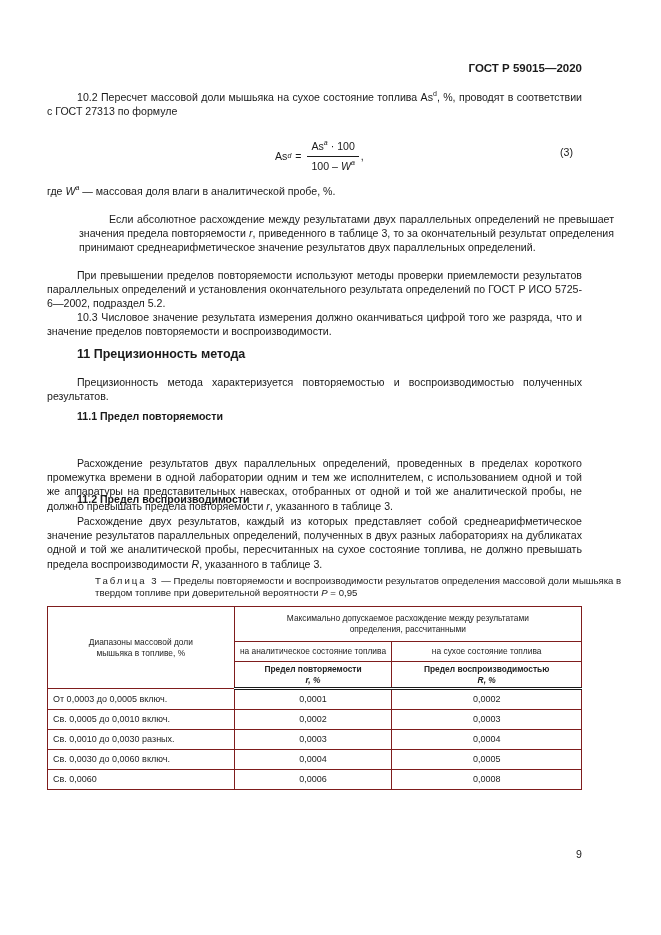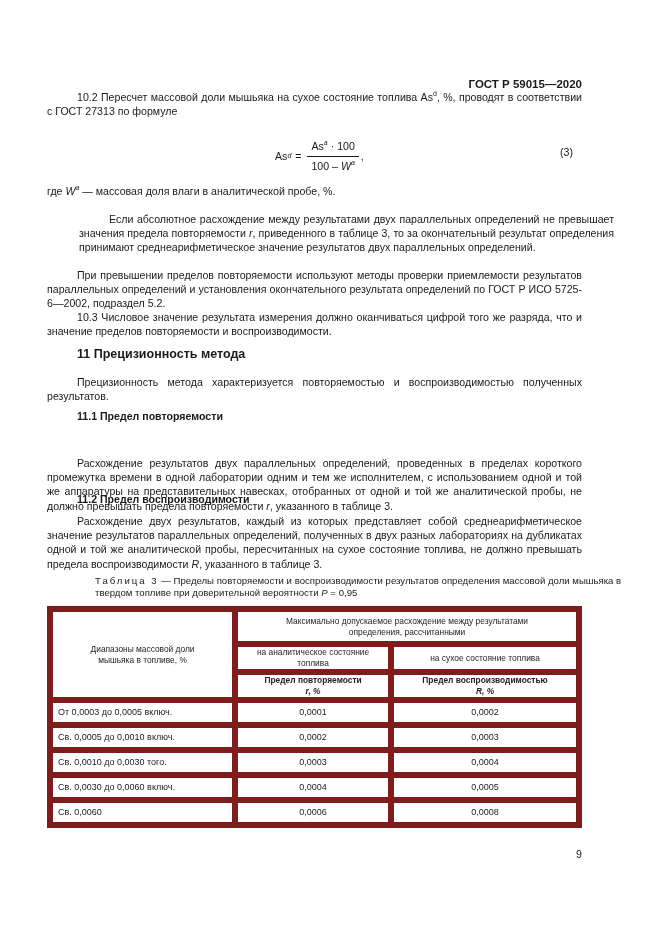--- a/index.html
+++ b/index.html
@@ -3,21 +3,21 @@
 <meta charset="utf-8">
 <style>
   html, body { margin: 0; padding: 0; background: #ffffff; }
   body {
     width: 661px; height: 935px; position: relative; overflow: hidden;
     font-family: "Liberation Sans", sans-serif; color: #1a1a1a;
     font-size: 10.6px; line-height: 14.2px;
   }
   .abs { position: absolute; }
   .header-code {
-    left: 0; width: 582px; top: 77px; text-align: right;
+    left: 0; width: 582px; top: 61px; text-align: right;
     font-weight: bold; font-size: 11.5px;
   }
   .para {
     left: 47px; width: 535px; text-align: justify; text-align-last: left;
   }
   .para .ind { display: inline-block; width: 30px; }
   .formula {
     left: 275px; top: 136px; height: 40px; display: flex; align-items: center;
     font-size: 10.6px;
   }
@@ -30,21 +30,21 @@
   .h112 { left: 77px; font-weight: bold; font-size: 10.6px; }
   .caption {
     left: 47px; width: 535px; top: 604px; font-size: 9.6px; line-height: 12.4px;
   }
   .caption .spaced { letter-spacing: 2px; }
   table.t3 {
     position: absolute; left: 47px; top: 606px; width: 535px;
     border-collapse: collapse; font-size: 8.4px; line-height: 11px; color: #222;
   }
   table.t3 td {
-    border: 6px solid #7f1d1d; padding: 0 4px; text-align: center; vertical-align: middle;
+    border: 1px solid #7f1d1d; padding: 0 4px; text-align: center; vertical-align: middle;
   }
   table.t3 tr.hdr-last td { border-bottom: 3px double #1a1a1a; }
   table.t3 td.left { text-align: left; padding-left: 5px; }
   table.t3 tbody td { height: 19px; font-size: 9px; }
   .pageno { left: 0; width: 582px; text-align: right; top: 847px; font-size: 10.6px; }
   i { font-style: italic; }
 </style>
 </head>
 <body>
 
@@ -135,21 +135,21 @@
       <td class="left">От 0,0003 до 0,0005 включ.</td>
       <td>0,0001</td>
       <td>0,0002</td>
     </tr>
     <tr>
       <td class="left">Св. 0,0005 до 0,0010 включ.</td>
       <td>0,0002</td>
       <td>0,0003</td>
     </tr>
     <tr>
-      <td class="left">Св. 0,0010 до 0,0030 того.</td>
+      <td class="left">Св. 0,0010 до 0,0030 разных.</td>
       <td>0,0003</td>
       <td>0,0004</td>
     </tr>
     <tr>
       <td class="left">Св. 0,0030 до 0,0060 включ.</td>
       <td>0,0004</td>
       <td>0,0005</td>
     </tr>
     <tr>
       <td class="left">Св. 0,0060</td>

